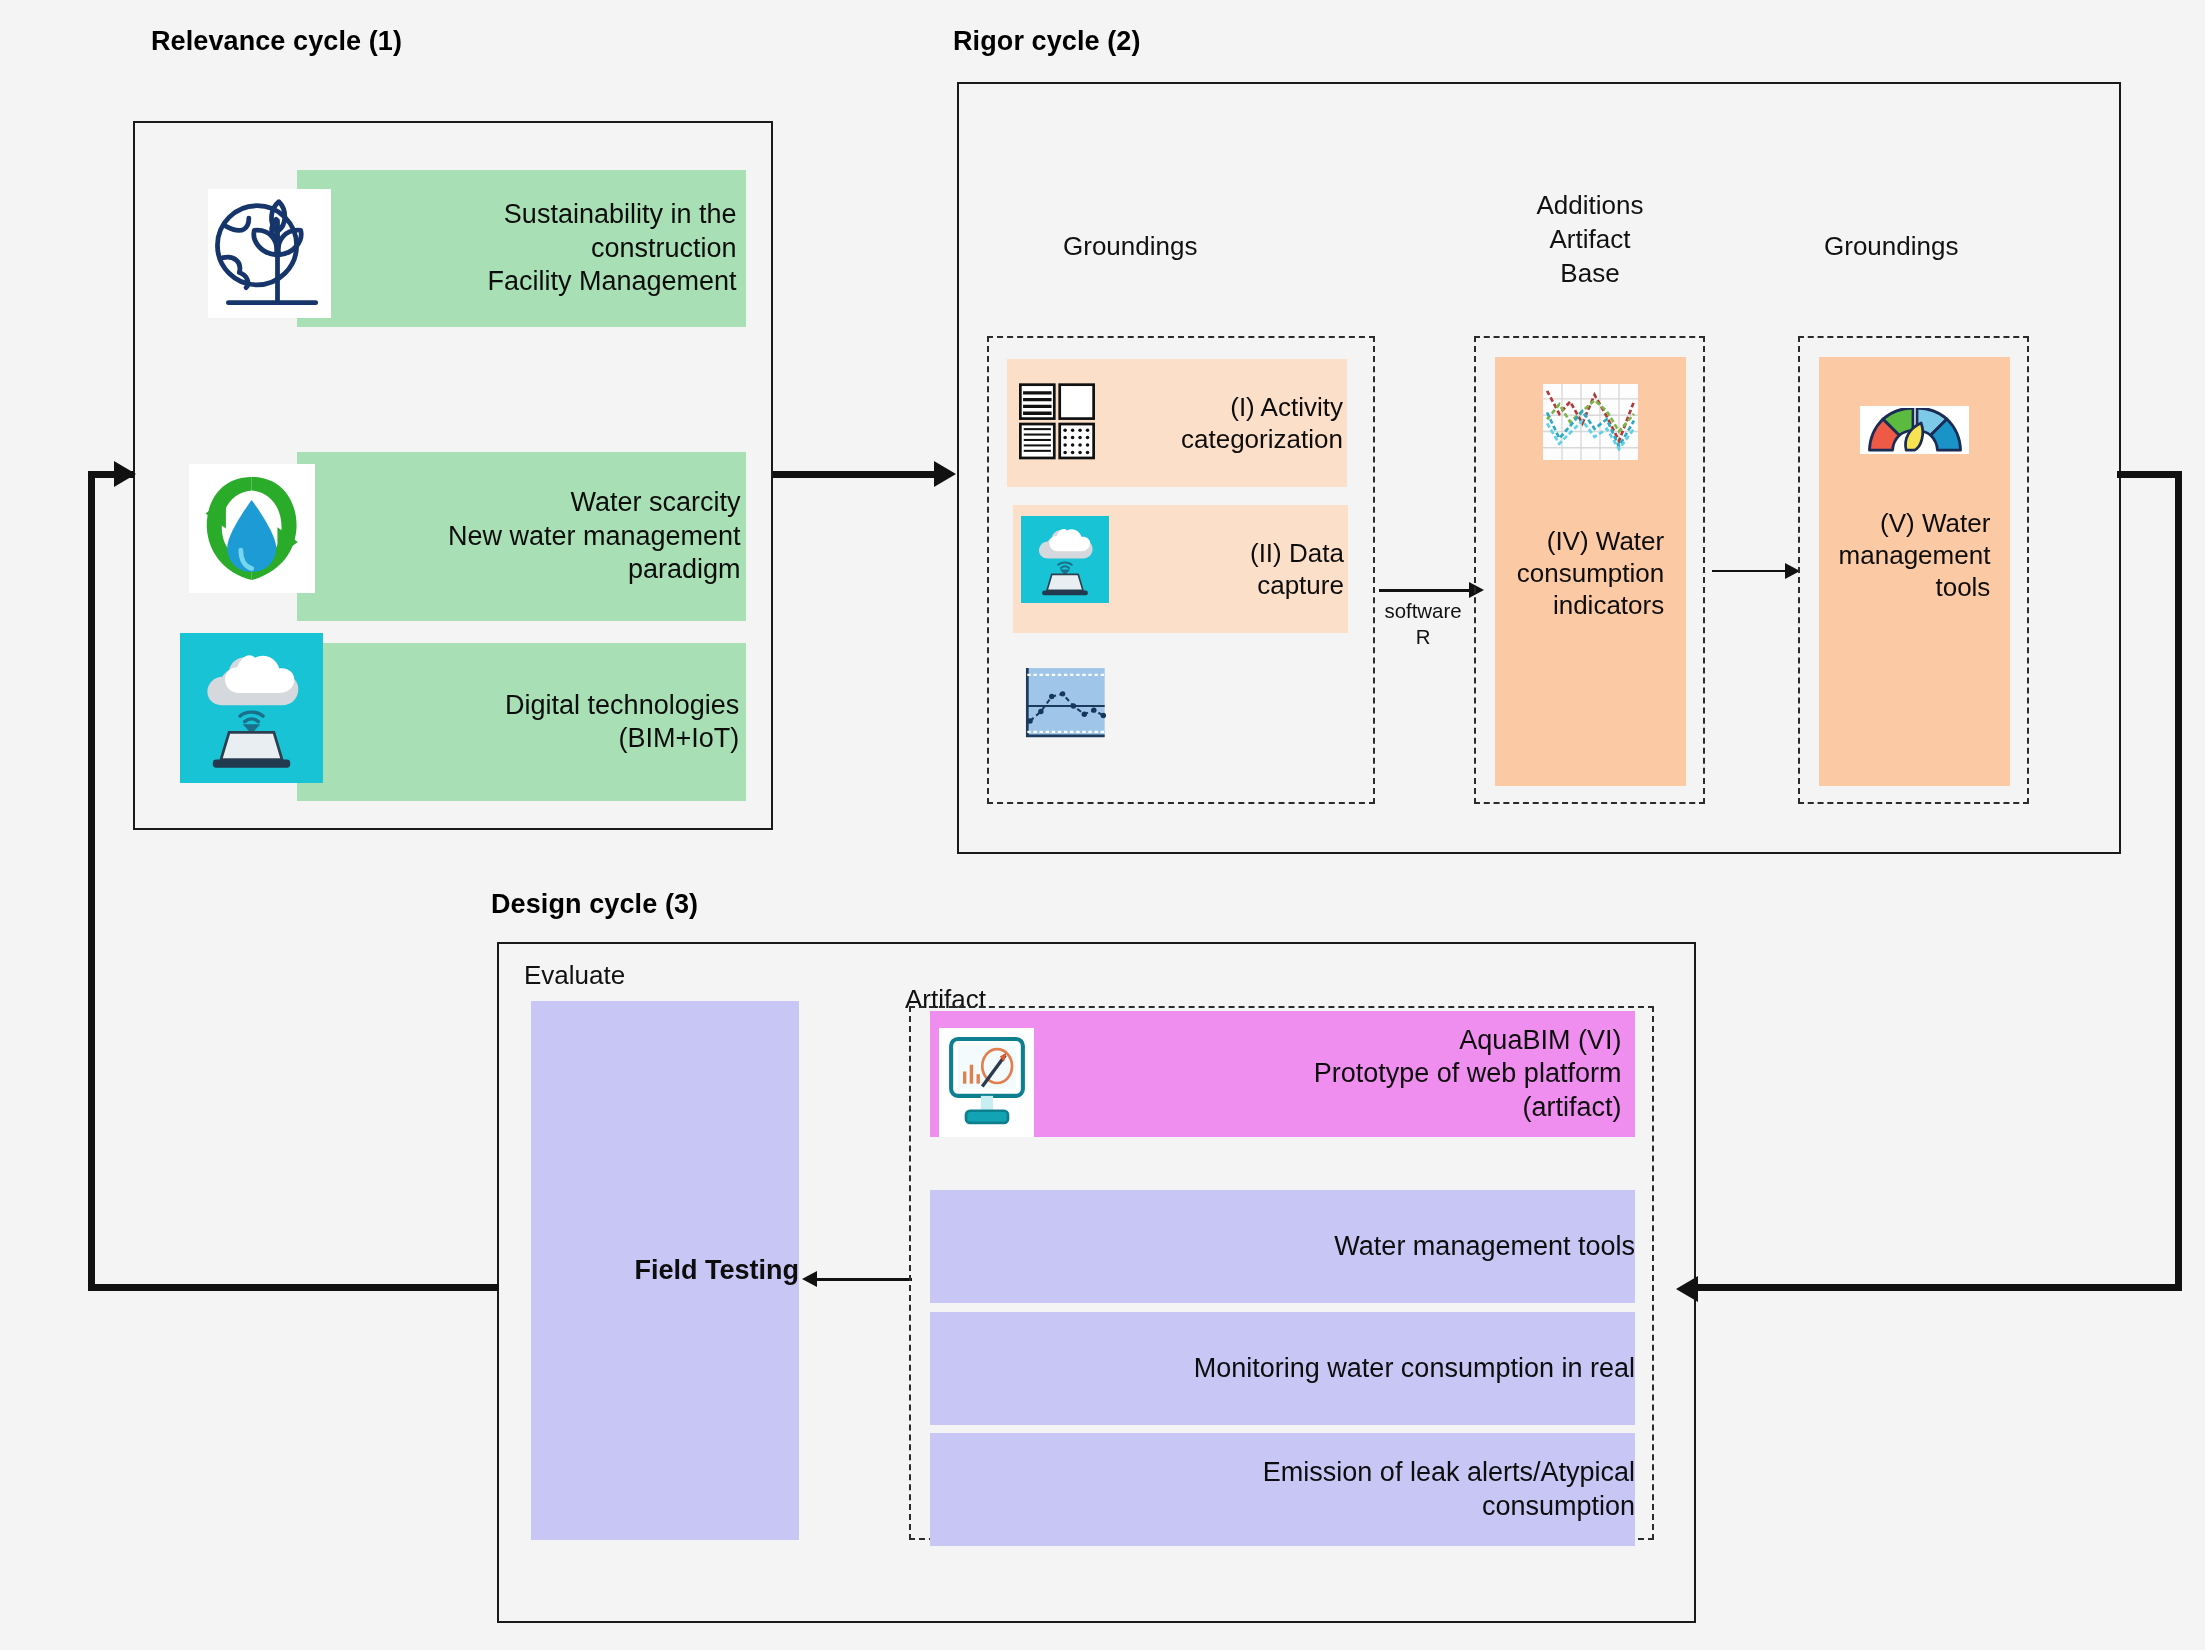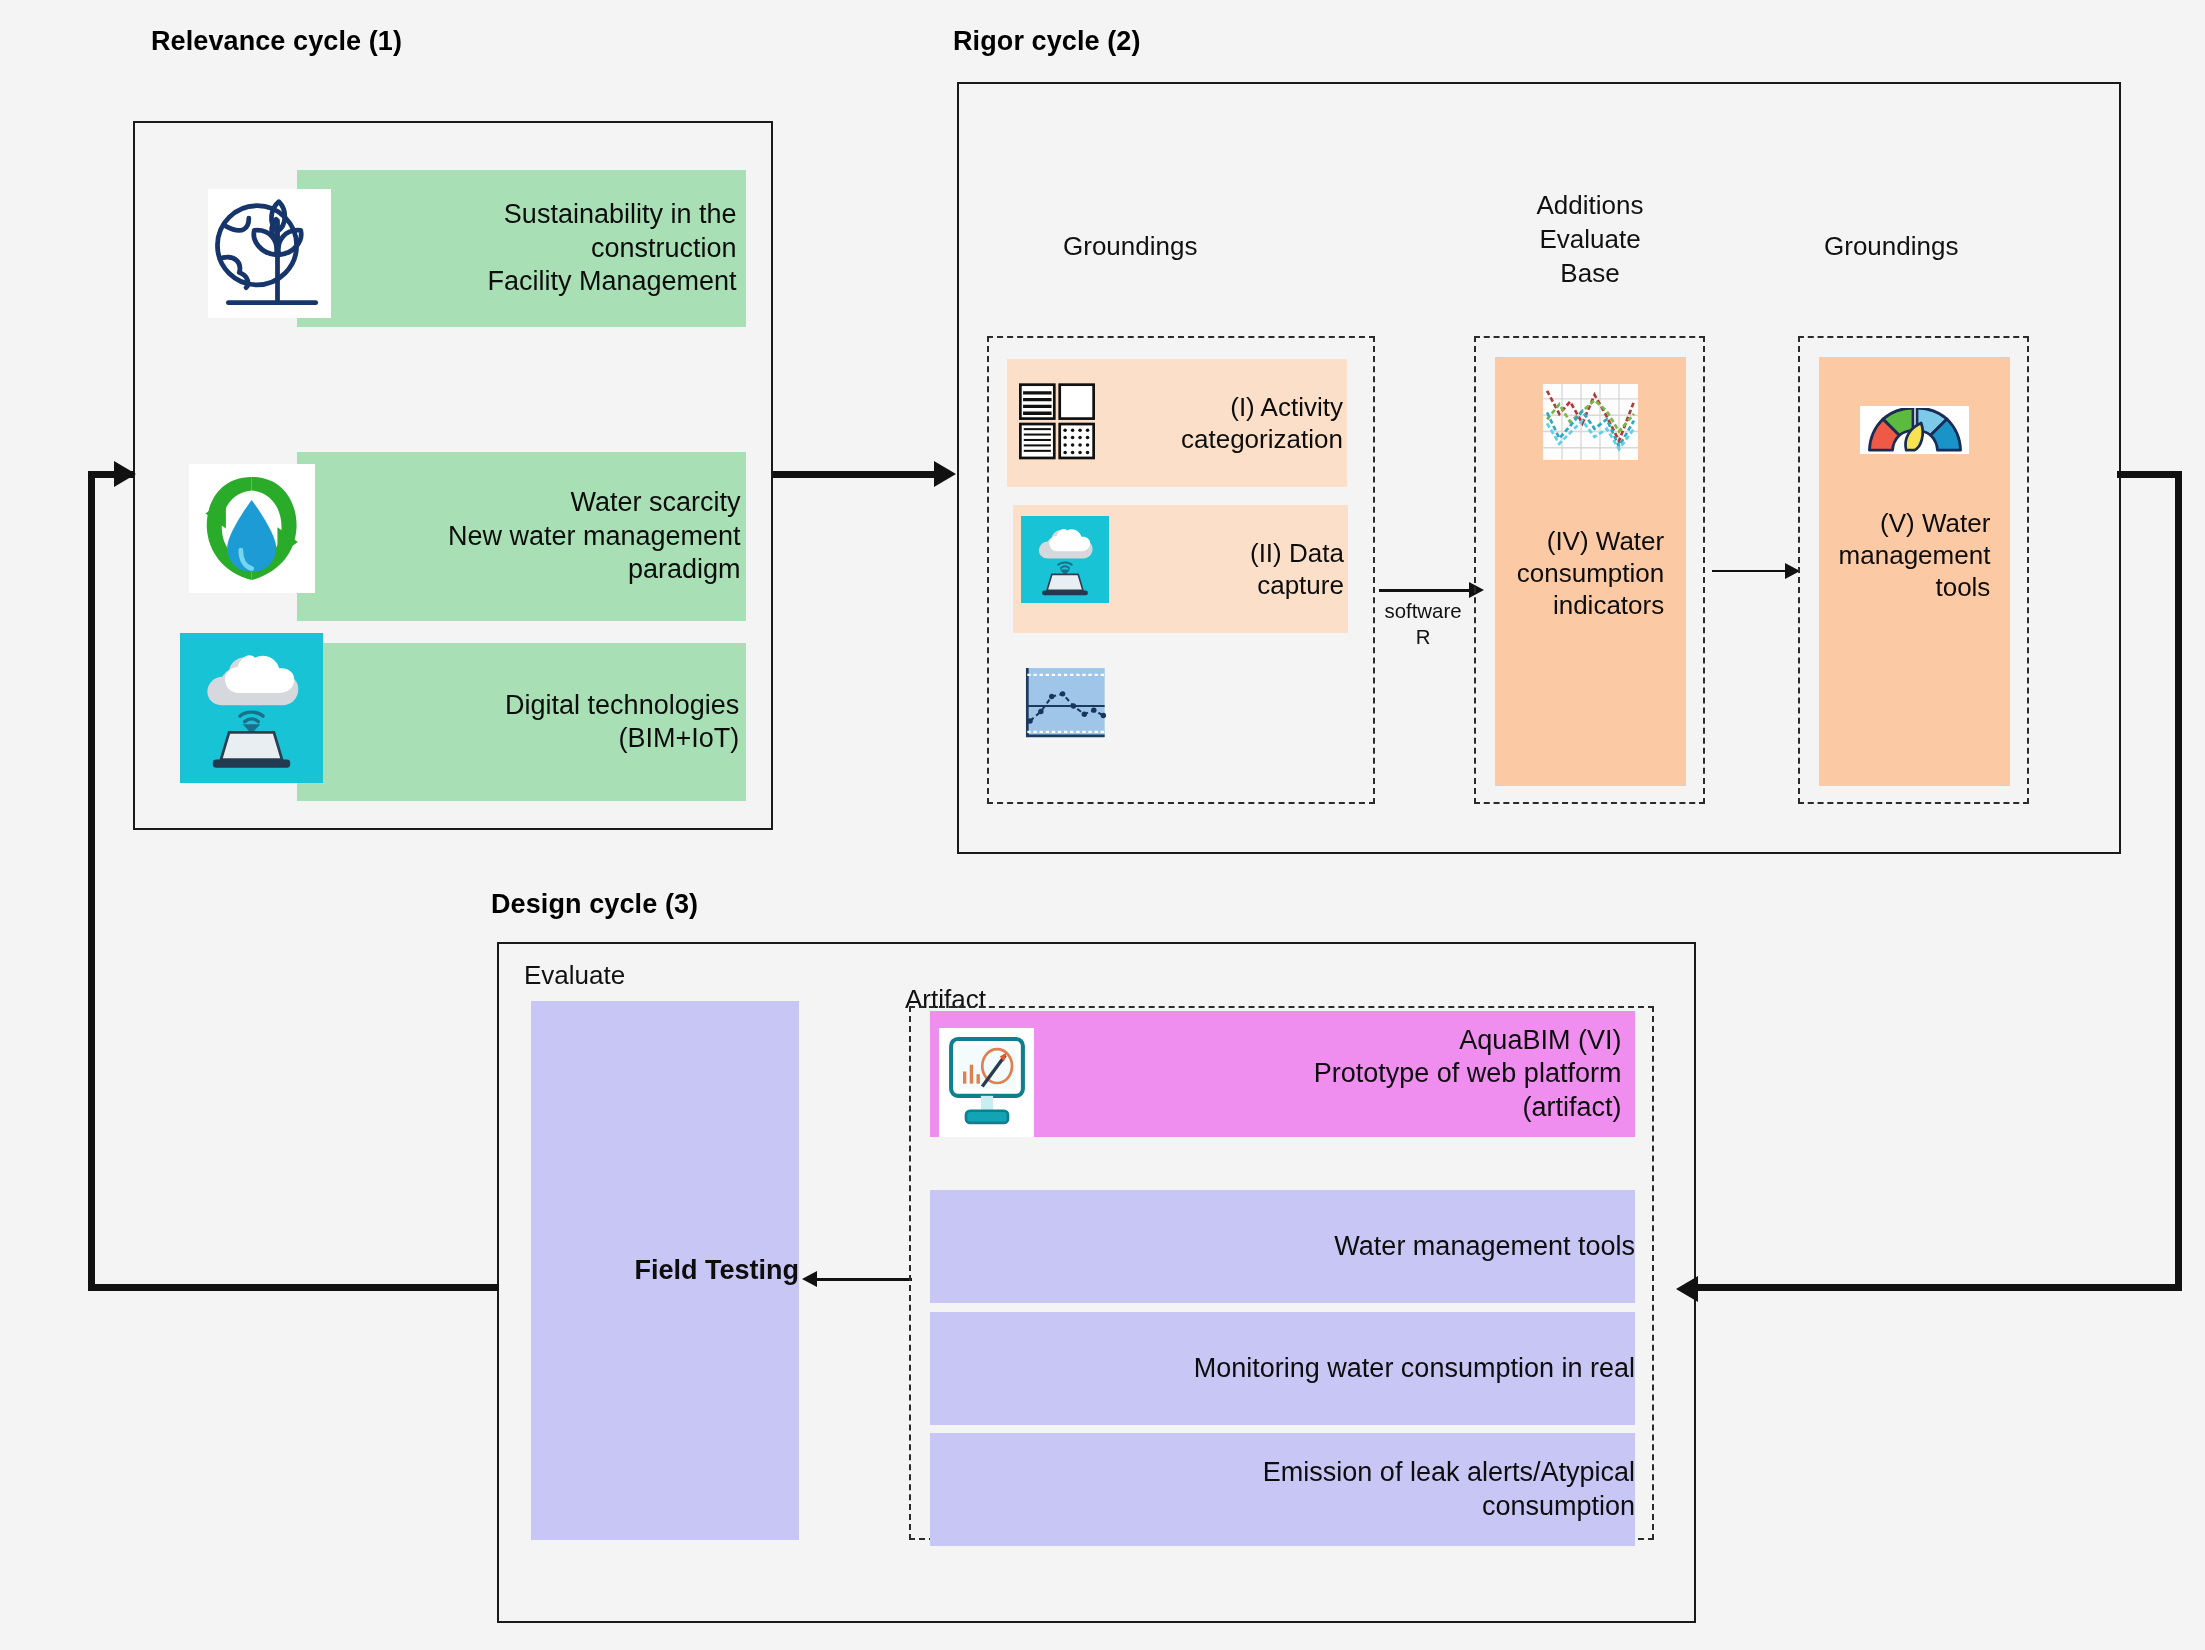--- a/index.html
+++ b/index.html
@@ -102,21 +102,21 @@
     </svg>
   </div>
 
   <div class="cycle-title" style="left:953px;top:26px;text-align:right;">Rigor cycle (2)</div>
 
   <div class="region" style="left:957px;top:82px;width:1164px;height:772px;"></div>
 
   <div class="sub-label" style="left:1063px;top:231px;">Groundings</div>
 
   <div class="sub-label" style="left:1488px;top:189px;width:204px;text-align:center;white-space:pre-line;line-height:1.3;">Additions
-Evaluate
+Artifact
 Base</div>
 
   <div class="sub-label" style="left:1824px;top:231px;">Groundings</div>
 
   <div class="dashed" style="left:987px;top:336px;width:388px;height:468px;"></div>
 
   <div class="card peach" style="left:1007px;top:359px;width:340px;height:128px;">
     <div class="txt" style="font-size:26px;padding-left:88px;padding-right:4.1px;white-space:pre-line;">(I) Activity
 categorization</div>
   </div>

